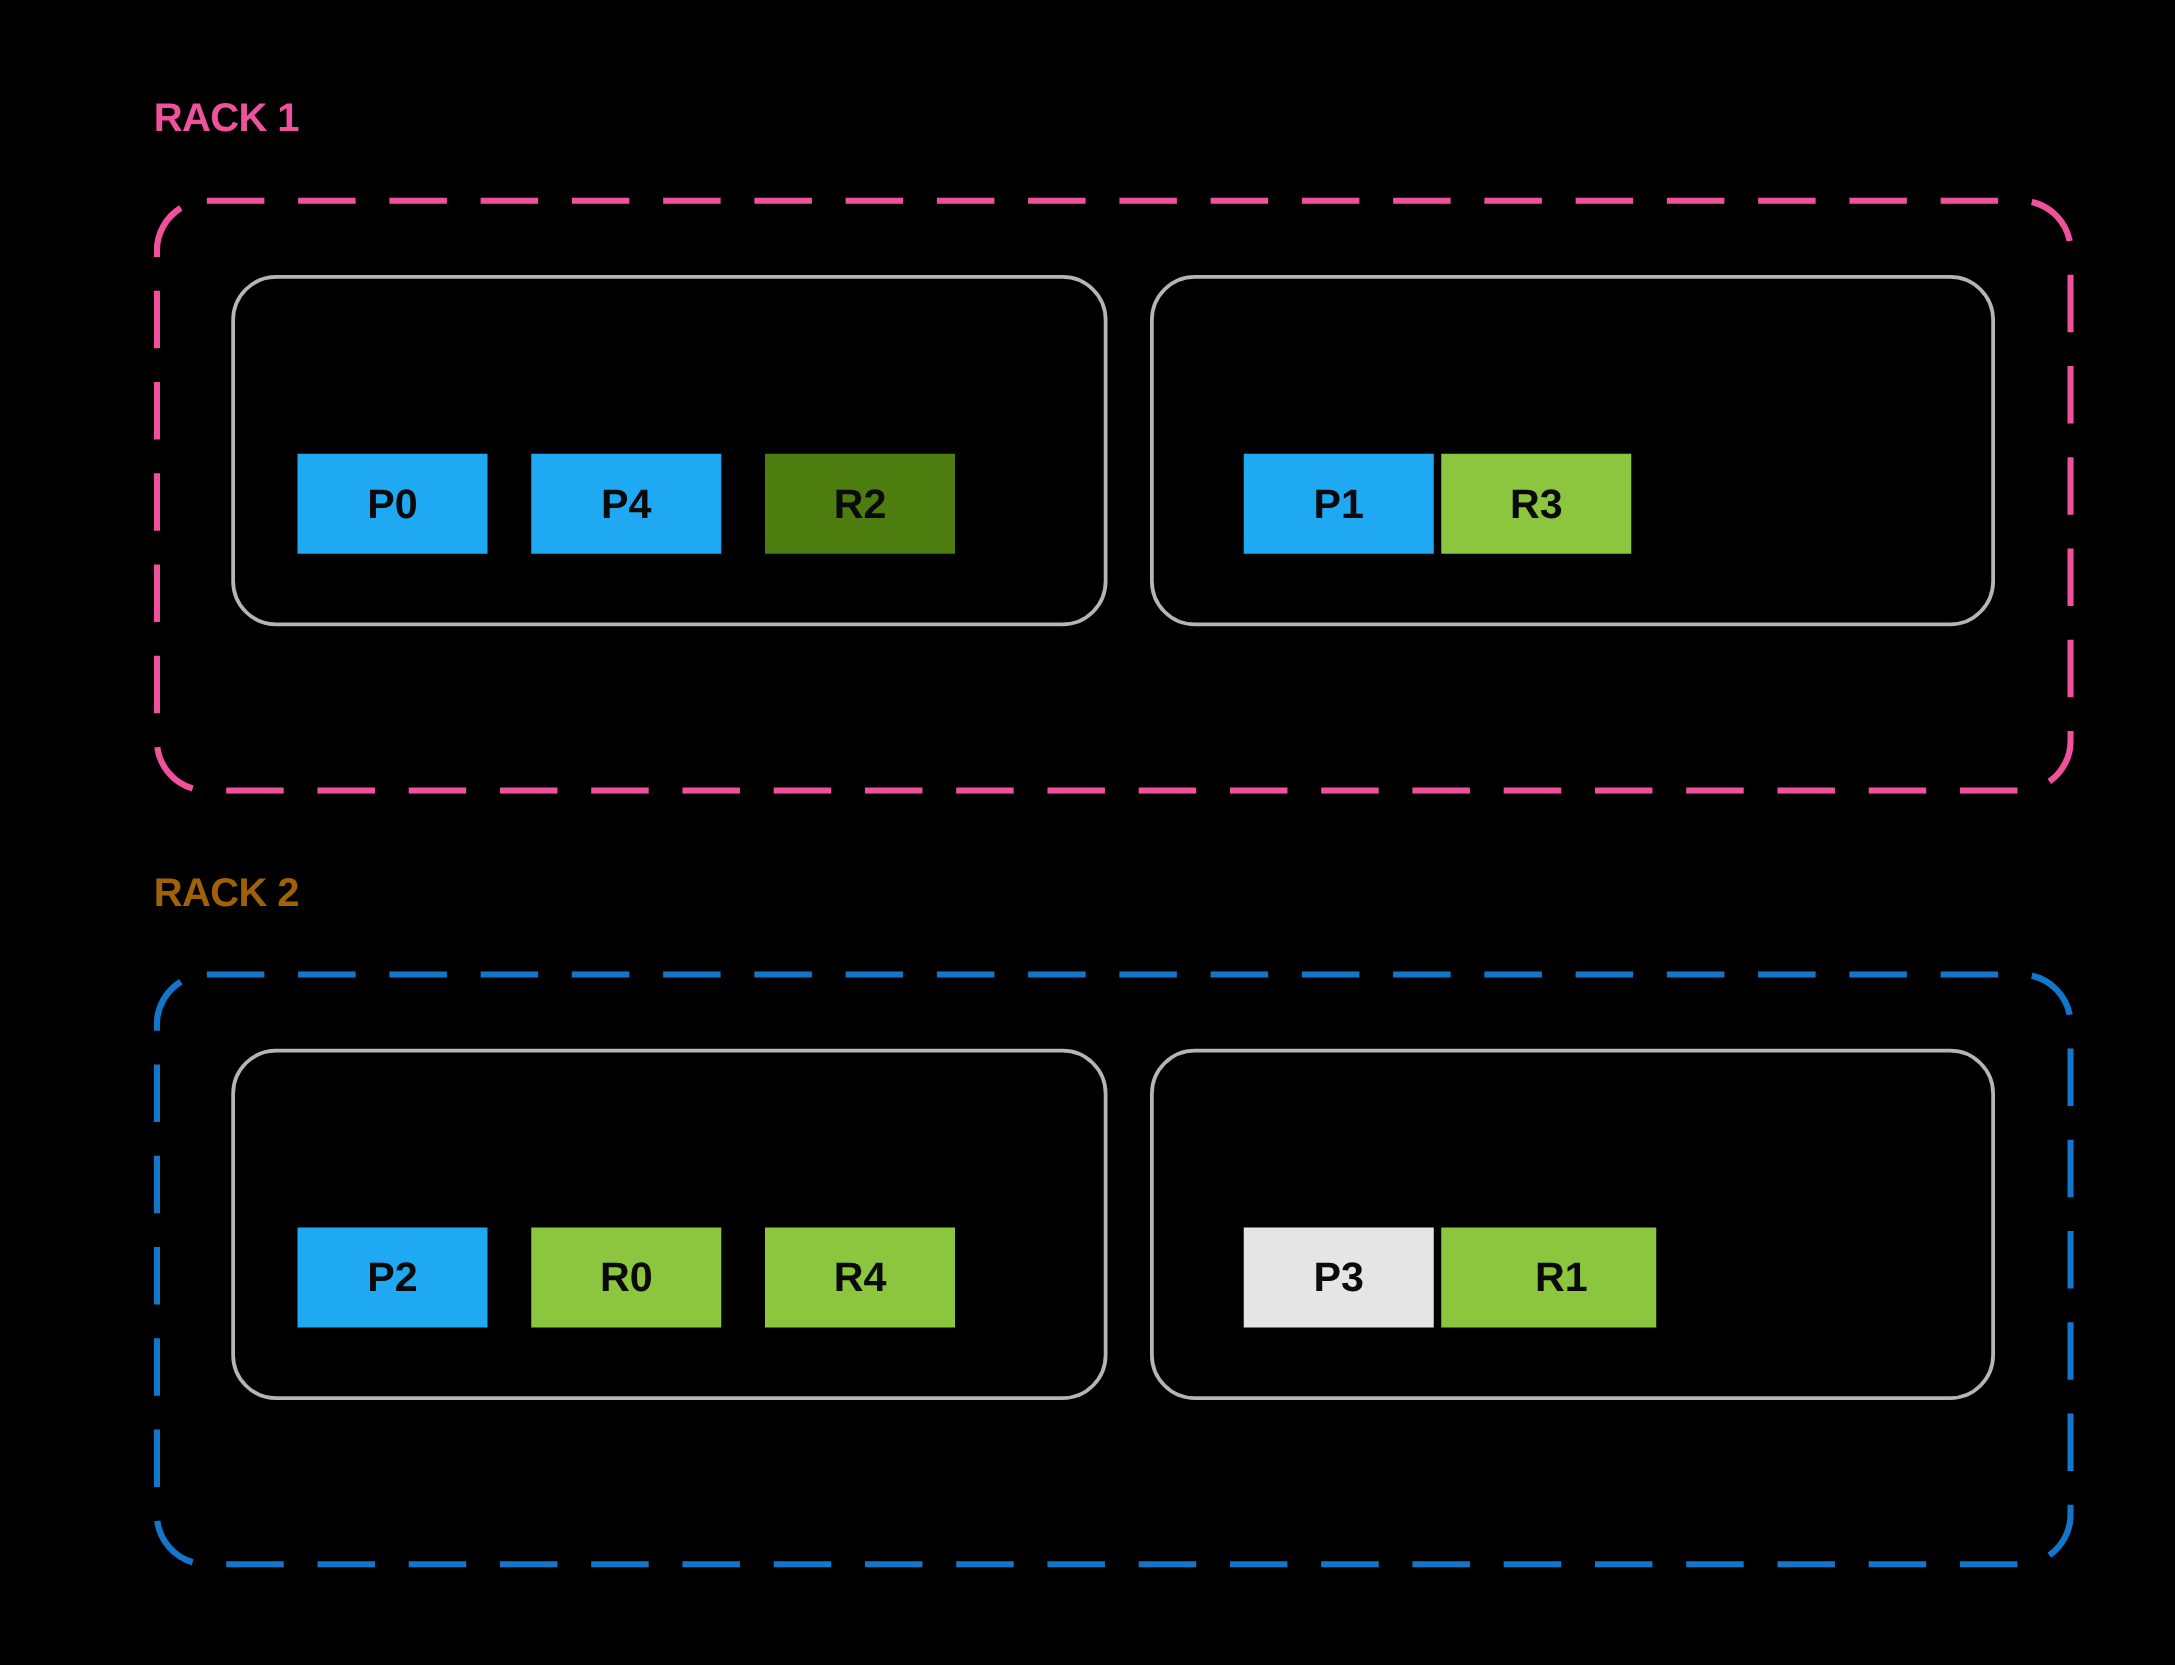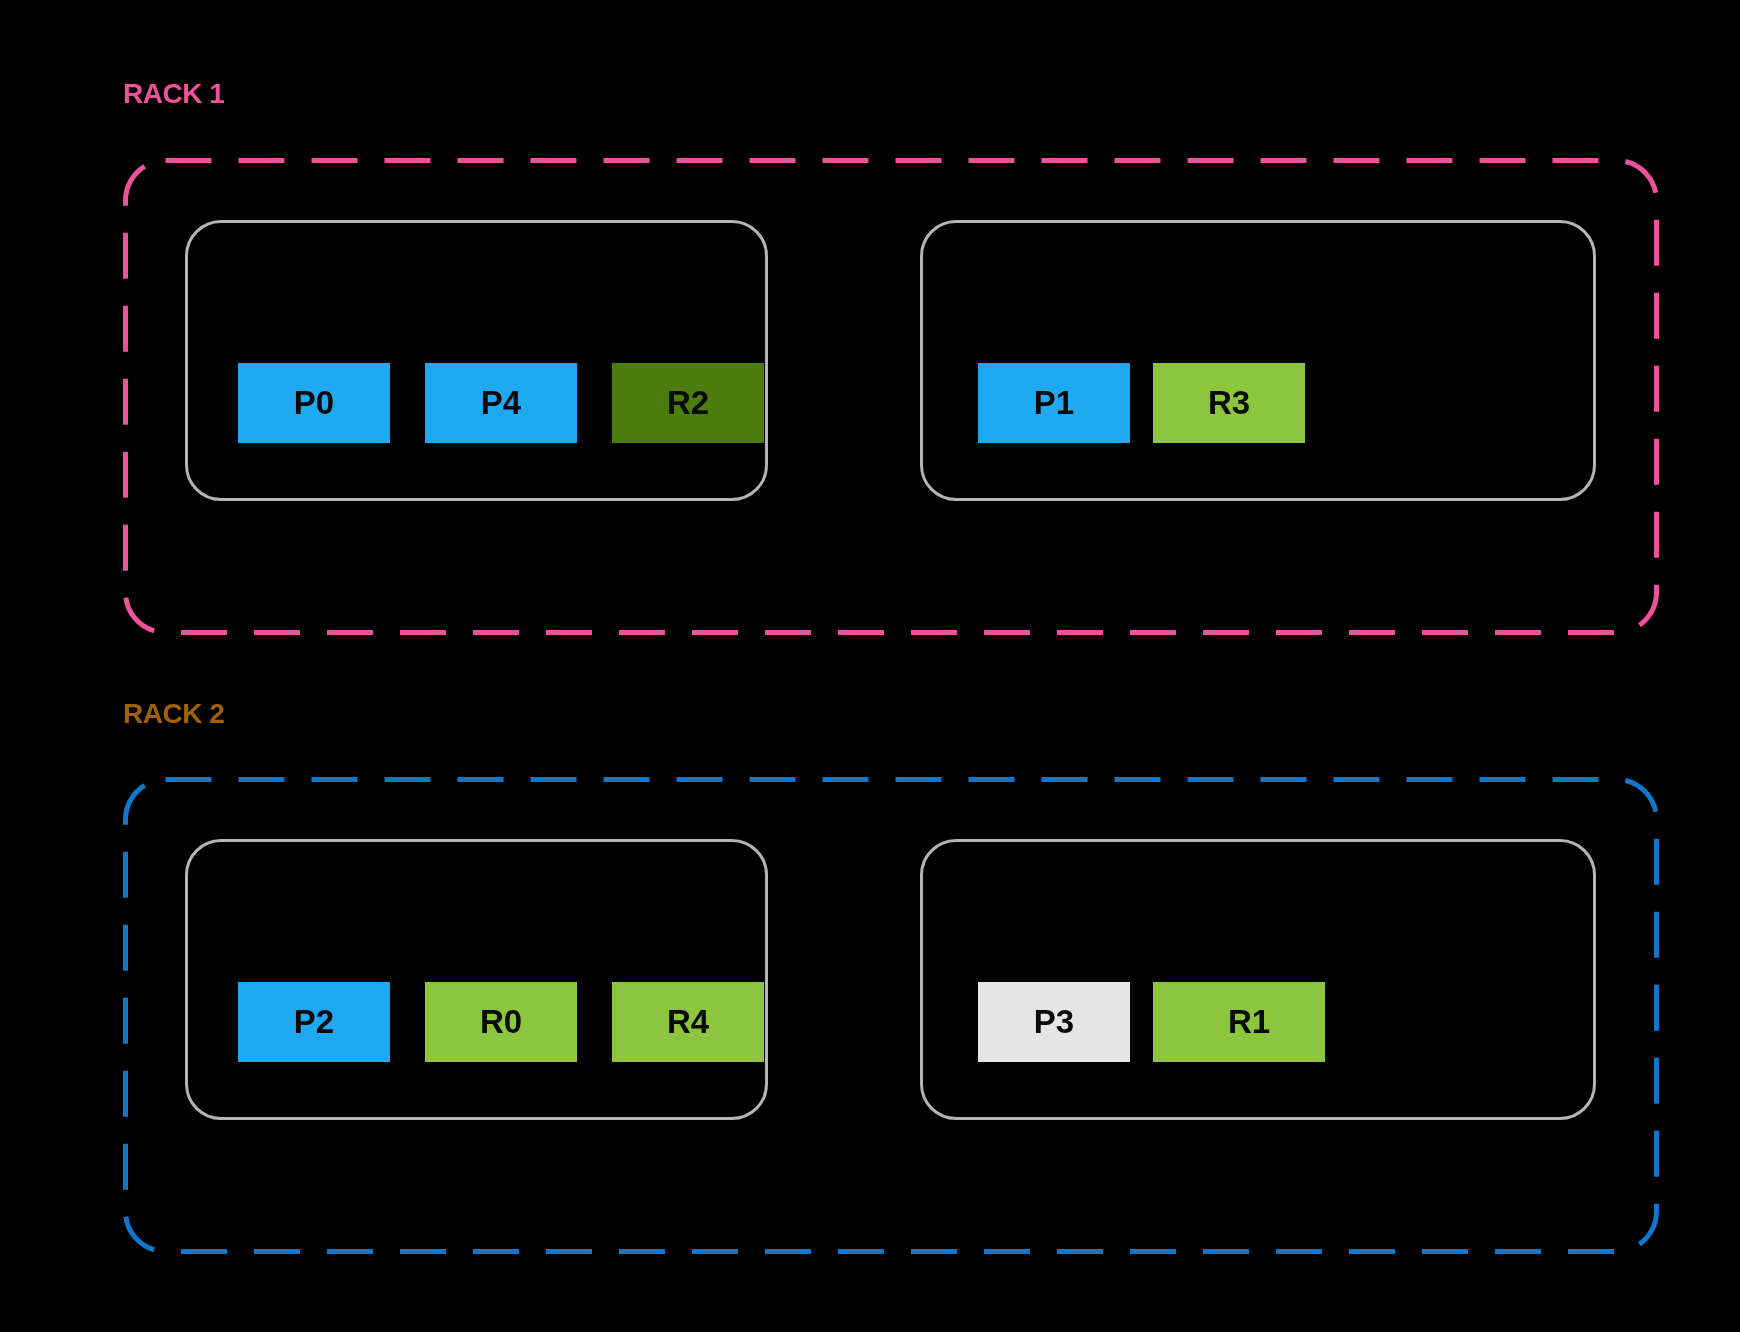--- a/index.html
+++ b/index.html
@@ -16,21 +16,21 @@
   }
   .canvas {
     position: absolute;
     left: 0; top: 0;
     width: 1740px;
     height: 1332px;
   }
   .rack-label {
     position: absolute;
     left: 123px;
-    font-size: 28px;
+    font-size: 32px;
     font-weight: 700;
     letter-spacing: -0.5px;
     line-height: 32px;
     white-space: nowrap;
   }
   .rack-label.rack1 { top: 78px; }
   .rack-label.rack2 { top: 698px; }
   .rack-box {
     position: absolute;
     left: 123px;
@@ -48,38 +48,38 @@
   }
   .node {
     position: absolute;
     top: 62px;
     height: 281px;
     border: 3px solid #B5B5B5;
     border-radius: 36px;
     box-sizing: border-box;
     background: transparent;
   }
-  .node.node-left  { left: 62px;  width: 583px; }
+  .node.node-left  { left: 62px;  width: 701px; }
   .node.node-right { left: 797px; width: 676px; }
   .block {
     position: absolute;
     top: 140px;
     width: 152px;
     height: 80px;
     display: flex;
     align-items: center;
     justify-content: center;
     font-size: 33px;
     font-weight: 700;
     color: #0A0A0A;
   }
   .node-left  .block.pos0 { left: 50px; }
   .node-left  .block.pos1 { left: 237px; }
   .node-left  .block.pos2 { left: 424px; }
-  .node-right .block.pos0 { left: 55px; }
+  .node-right .block.pos0 { left: 72px; }
   .node-right .block.pos1 { left: 230px; }
 </style>
 </head>
 <body style="background: rgb(0, 0, 0);">
 
 <div class="canvas">
 
   <div class="rack-label rack1" style="color: rgb(240, 81, 156);">RACK 1</div>
 
   <div class="rack-box rack1">

